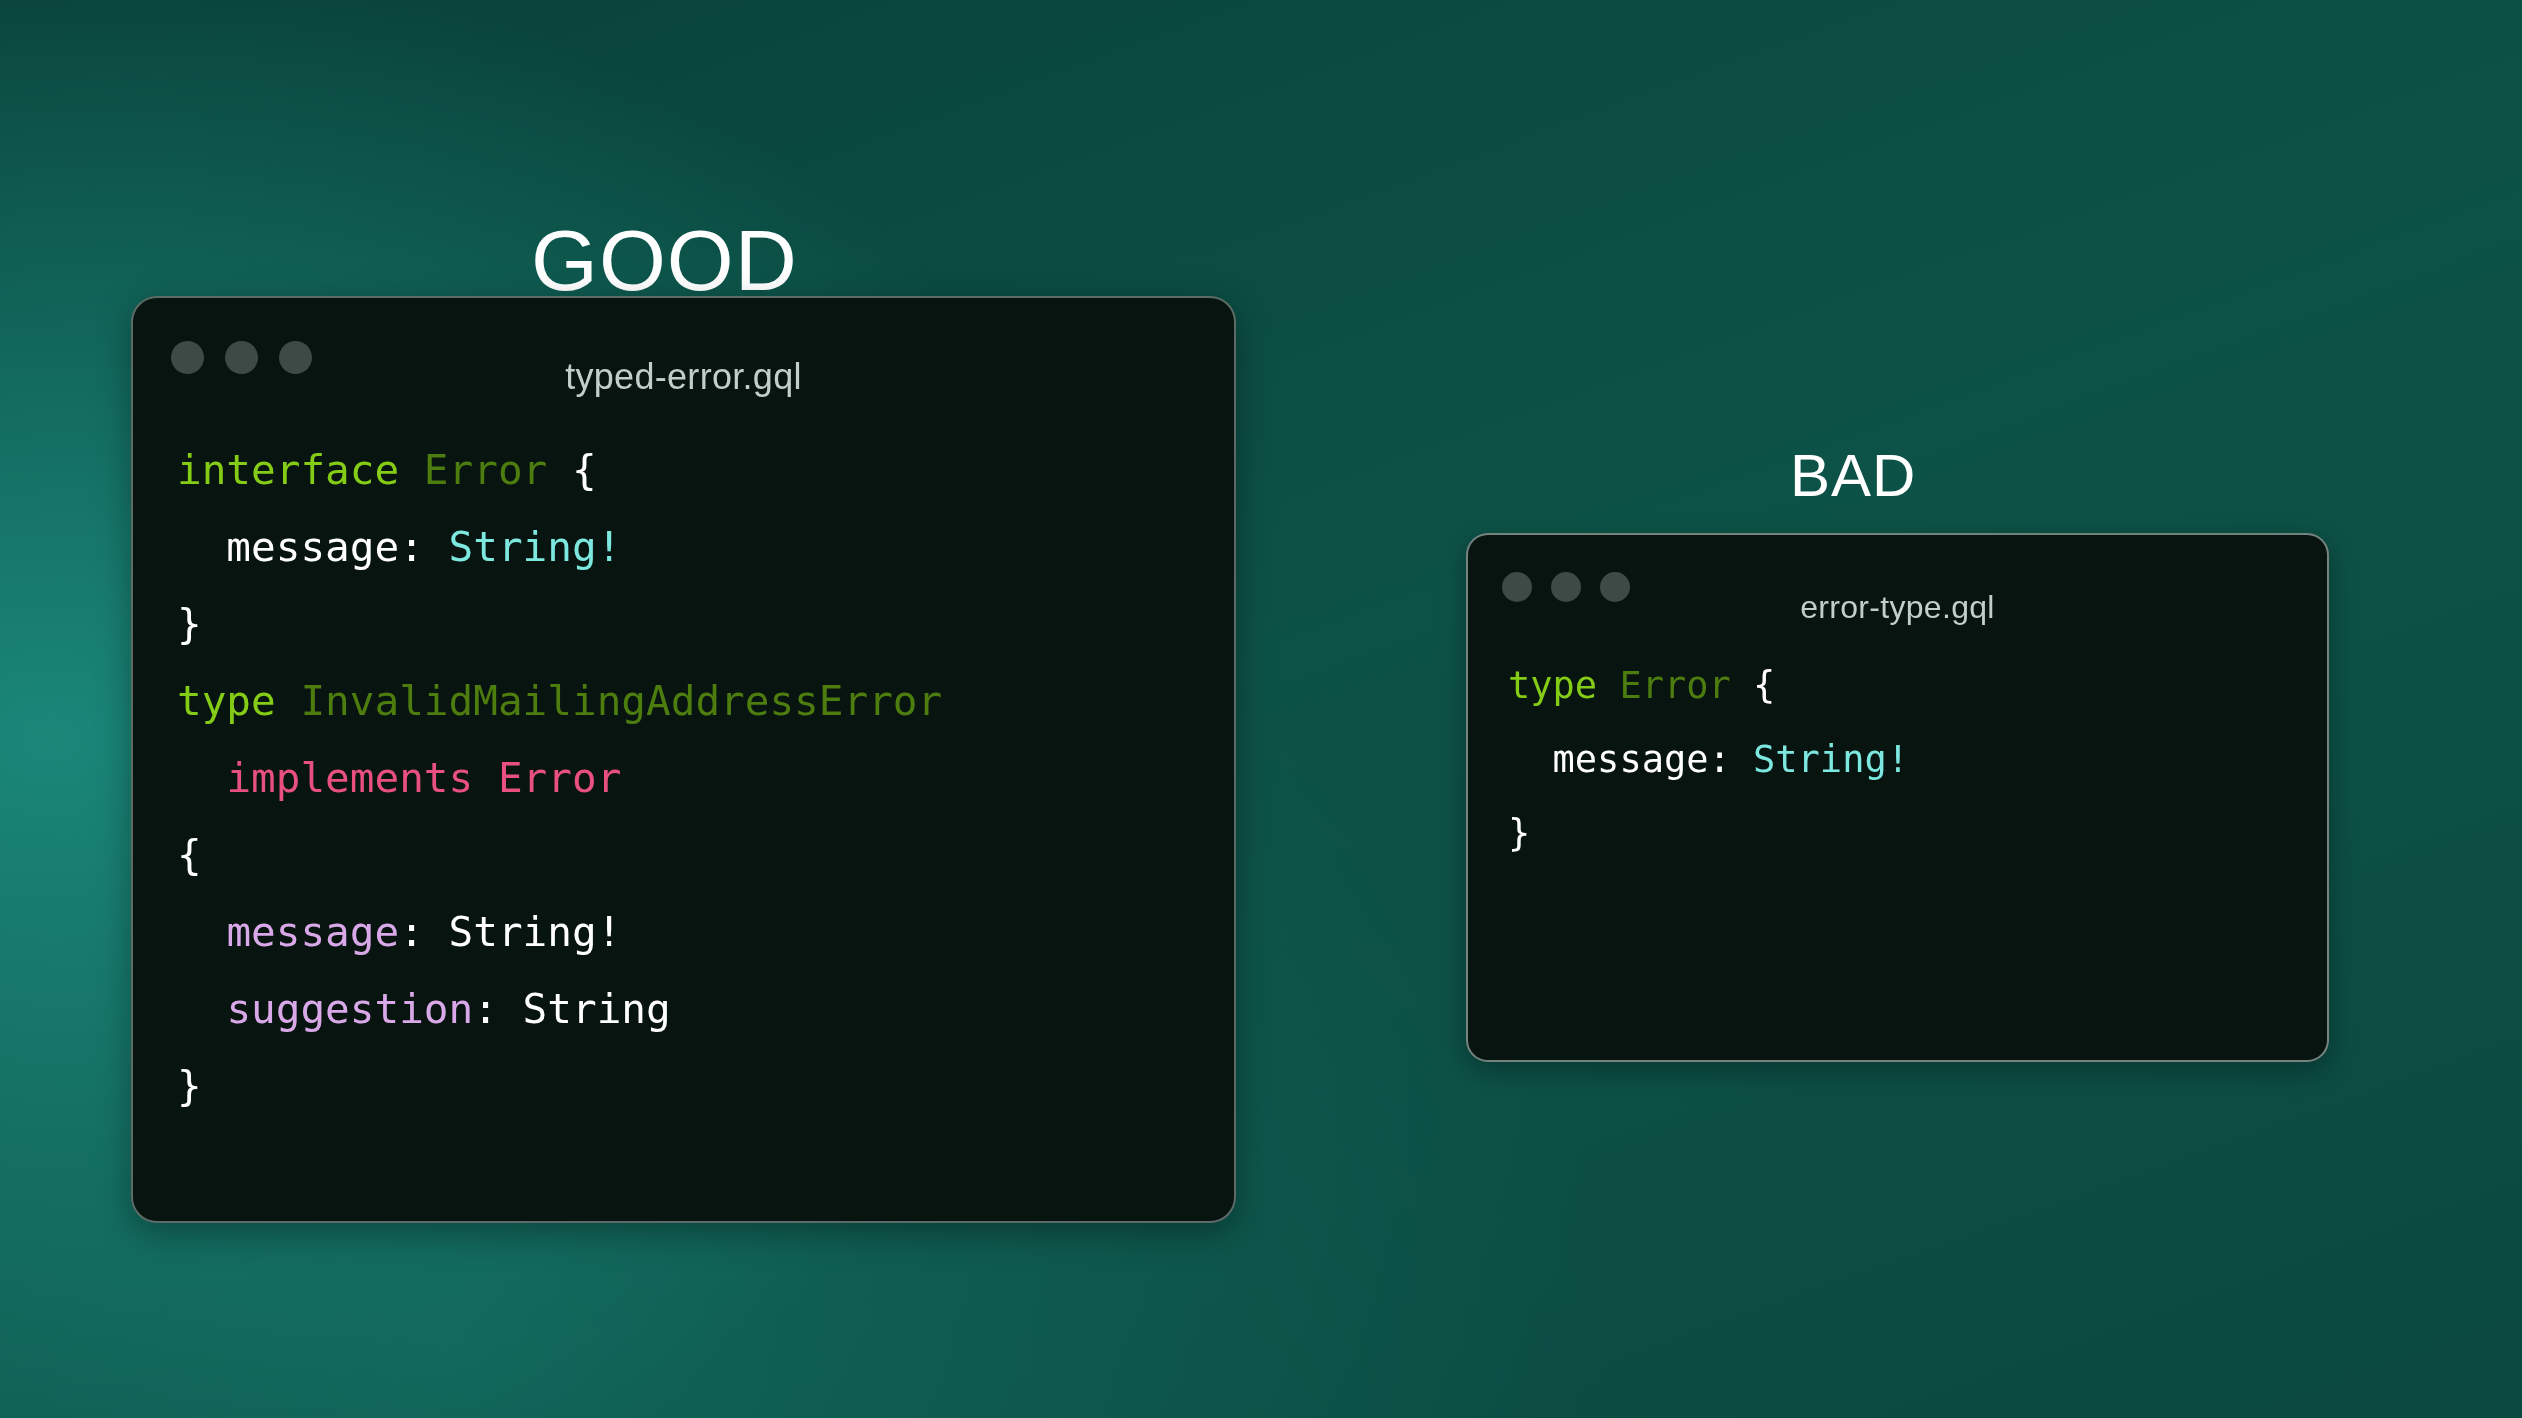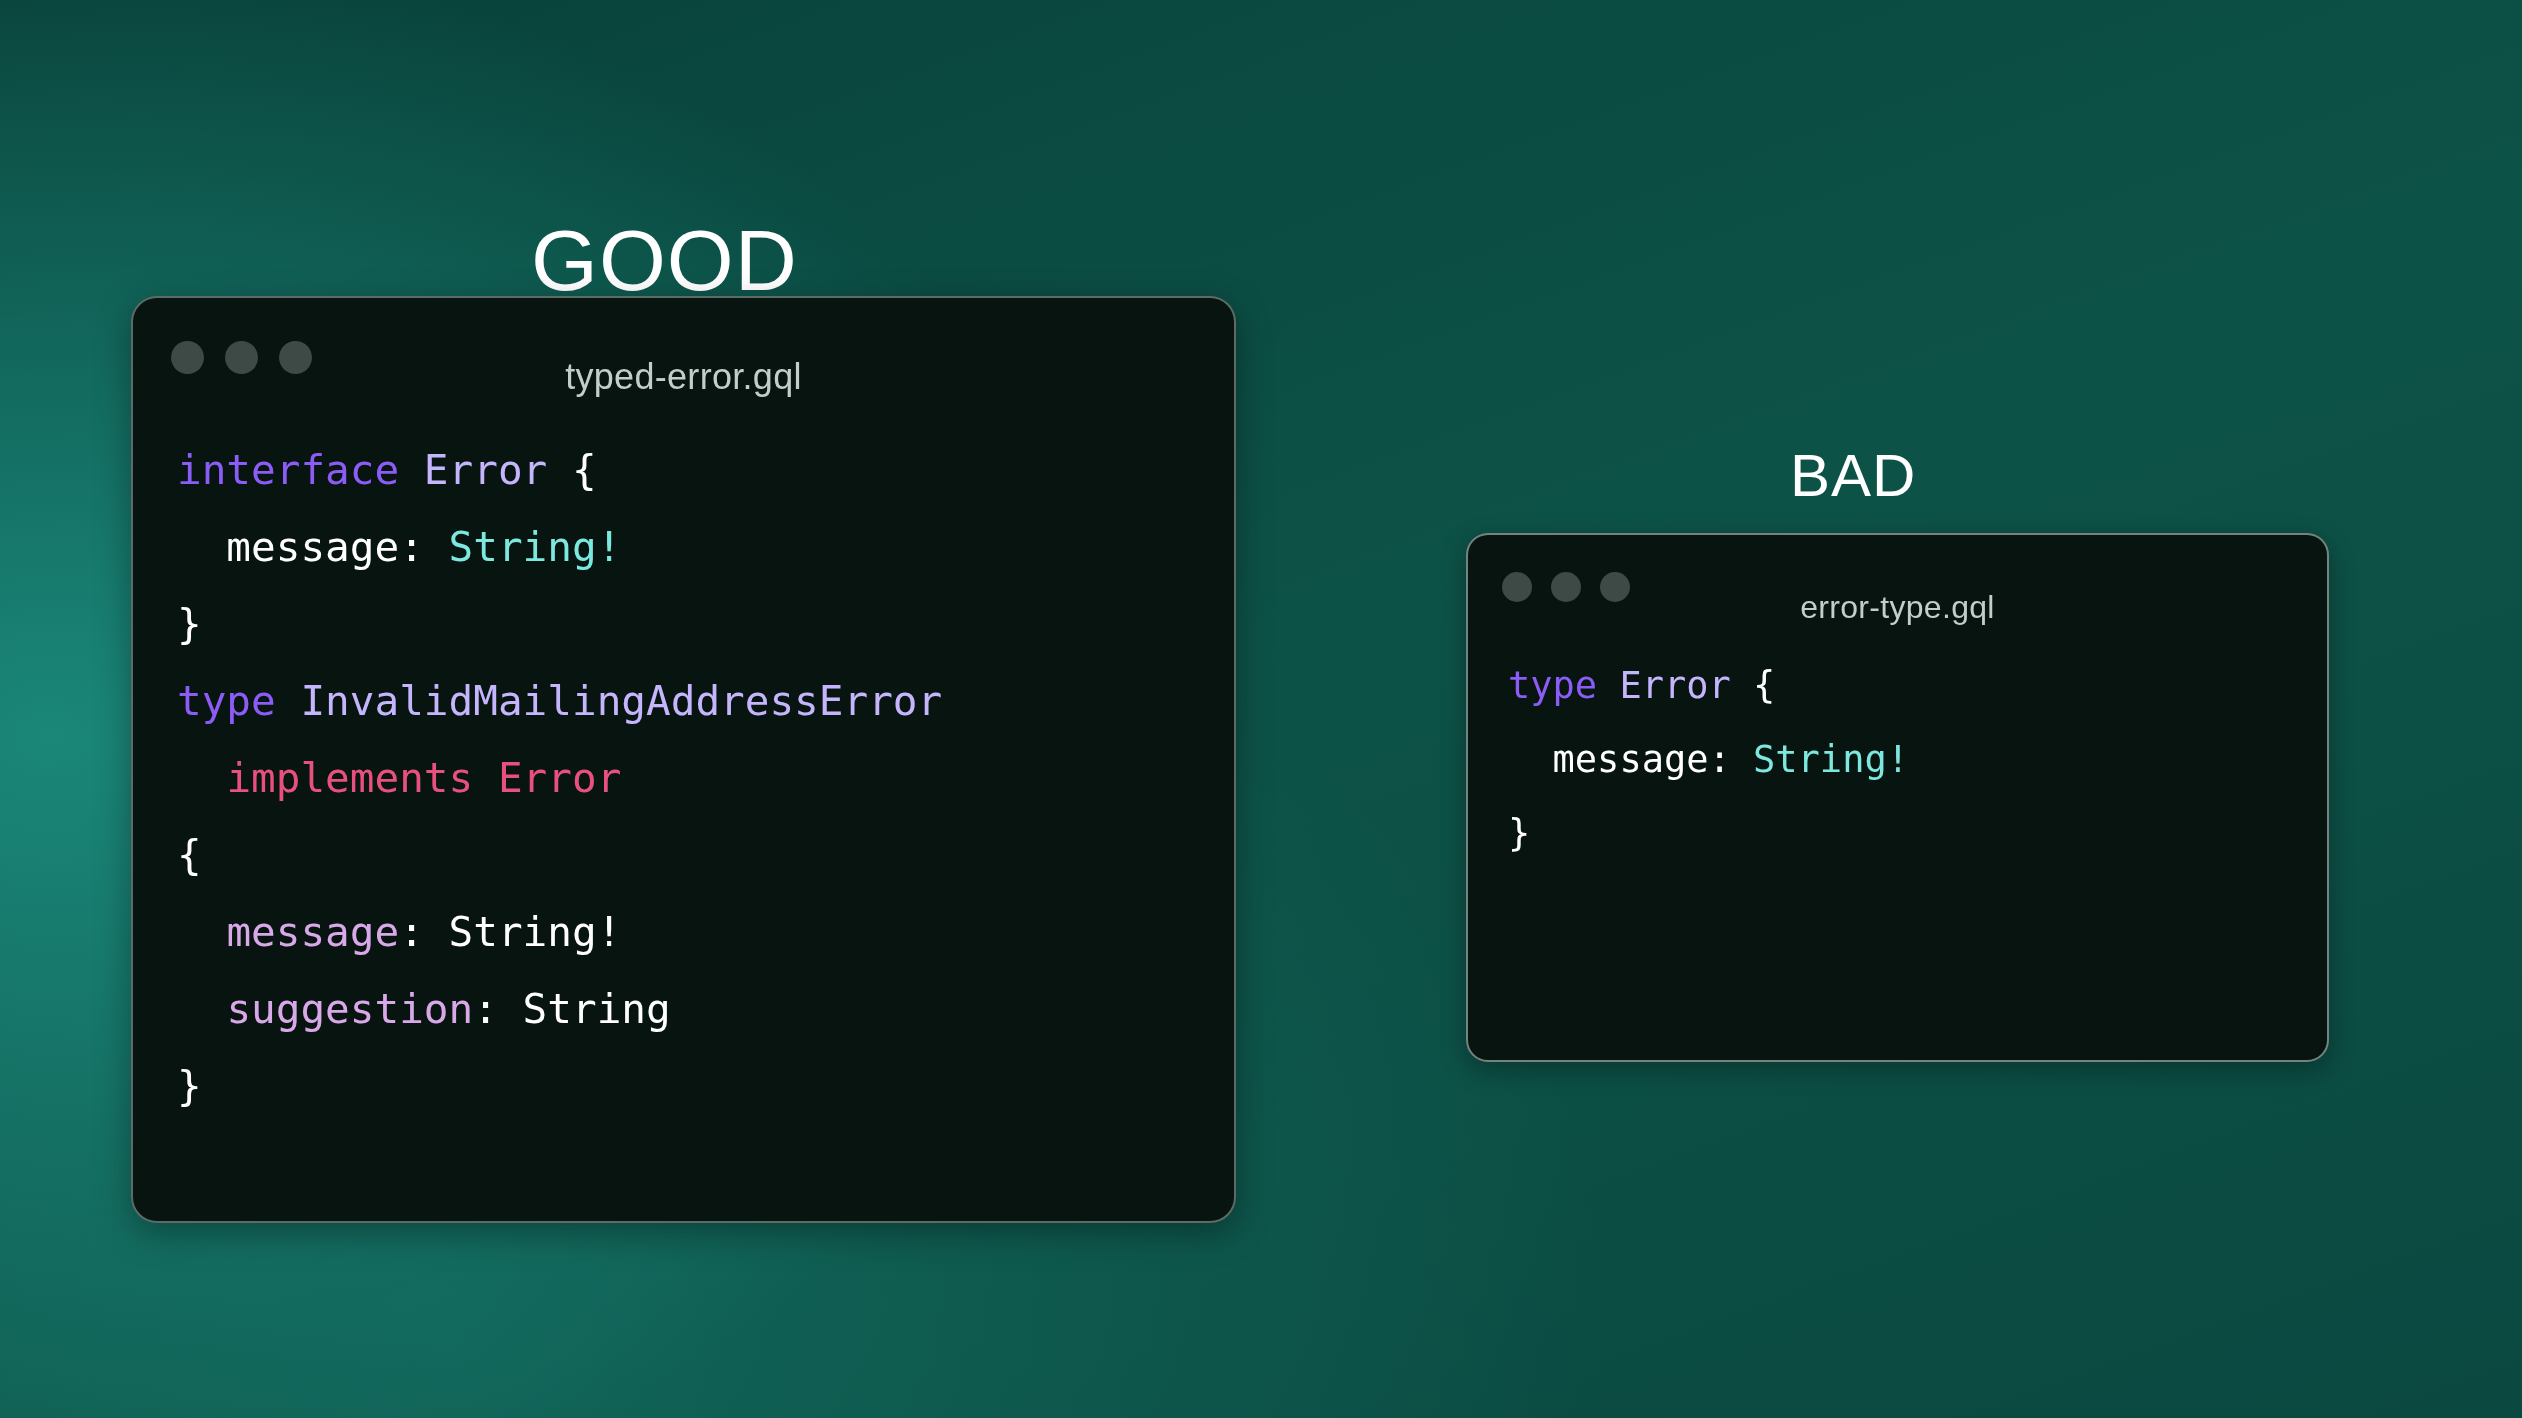--- a/index.html
+++ b/index.html
@@ -86,22 +86,22 @@
   .code-body {
     font-family:"DejaVu Sans Mono", monospace;
     white-space:pre;
   }
   #window-good .code-body { padding:16px 0 0 44px; font-size:41px; line-height:77px; }
   #window-bad  .code-body { padding:10px 0 0 40px; font-size:37px; line-height:74px; }
 
   .code-line { display:block; }
 
   
-  .tok-keyword    { color:#8b5cf6;text-align:right; }
-  .tok-typename   { color:#c4b5fd; }
+  .tok-keyword    { color:#84cc16;text-align:right; }
+  .tok-typename   { color:#4d7c0f; }
   .tok-implements { color:#e8507f; }
   .tok-field      { color:#d9a8e8; }
   .tok-scalar     { color:#7de8e0; }
   .tok-plain      { color:#ffffff; }
   .tok-punct      { color:#ffffff; }
 </style>
 </head>
 <body>
 
 <div class="stage">

